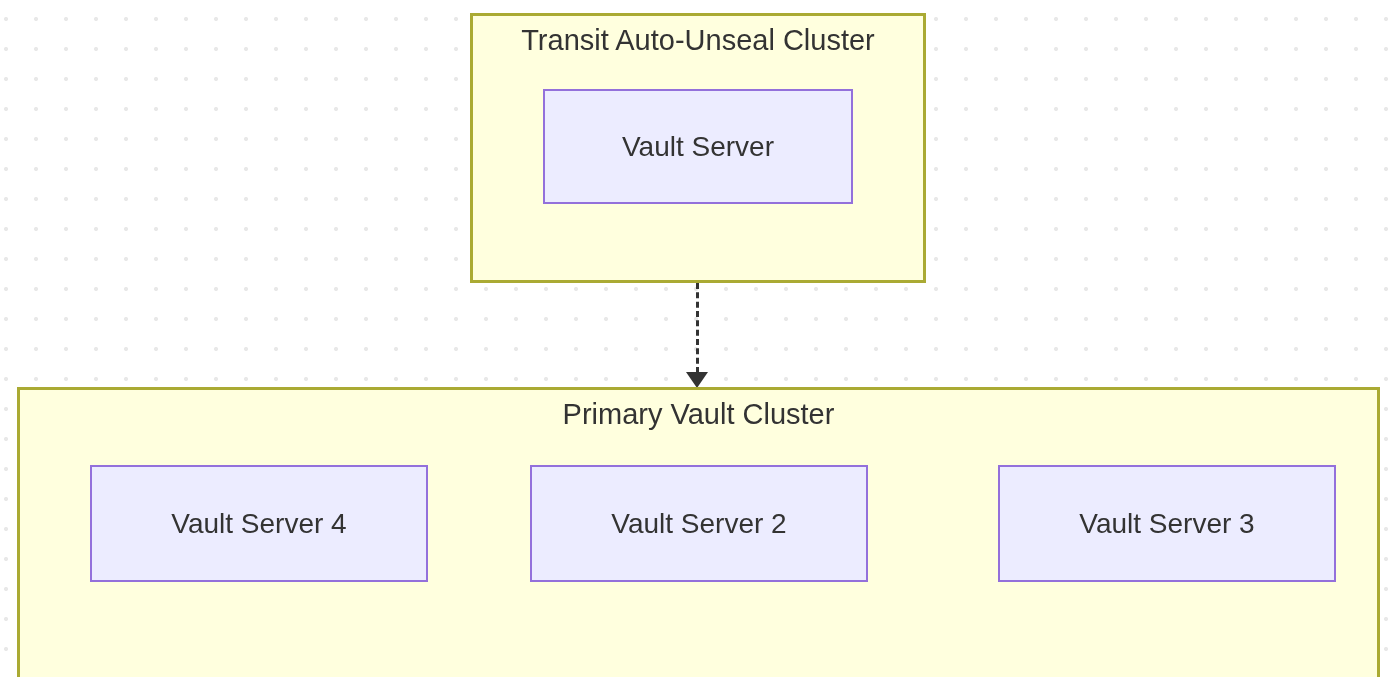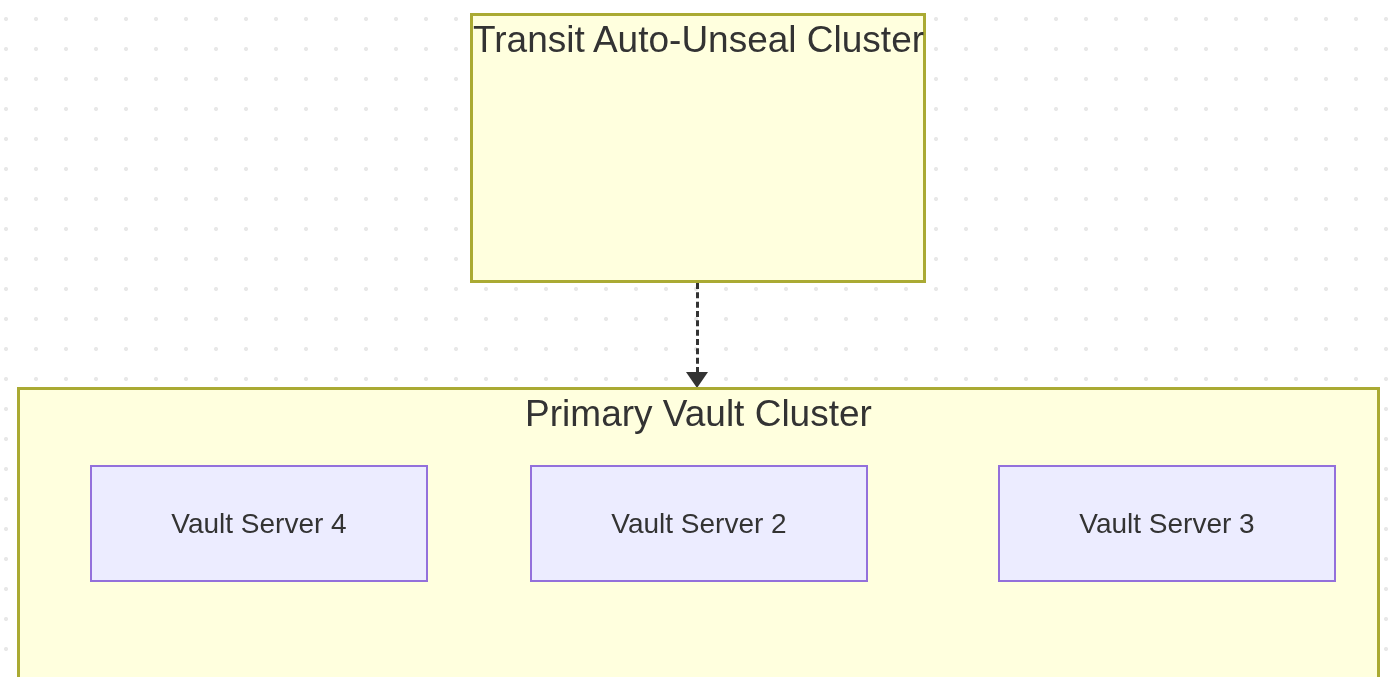--- a/index.html
+++ b/index.html
@@ -35,21 +35,21 @@
     top: 387px;
     width: 1363px;
     height: 318px;
   }
   .cluster-title {
     position: absolute;
     left: 0;
     top: 7px;
     width: 100%;
     text-align: center;
-    font-size: 37px;
+    font-size: 29px;
     line-height: 34px;
     white-space: nowrap;
   }
   .node {
     position: absolute;
     background: var(--node-fill, #ECECFF);
     border: 2px solid var(--node-border, #9370DB);
     box-sizing: border-box;
     display: flex;
     align-items: center;
@@ -87,20 +87,23 @@
     border-top: 16px solid var(--edge, #333333);
   }
 </style>
 </head>
 <body>
 
 <div class="canvas">
 
   <div class="cluster cluster-transit">
     <div class="cluster-title">Transit Auto-Unseal Cluster</div>
+    <div class="node node-transit-vs">
+      <span class="node-label">Vault Server</span>
+    </div>
   </div>
 
   <div class="edge-line"></div>
   <div class="edge-arrow"></div>
 
   <div class="cluster cluster-primary">
     <div class="cluster-title">Primary Vault Cluster</div>
     <div class="node node-vs1">
       <span class="node-label">Vault Server 4</span>
     </div>

